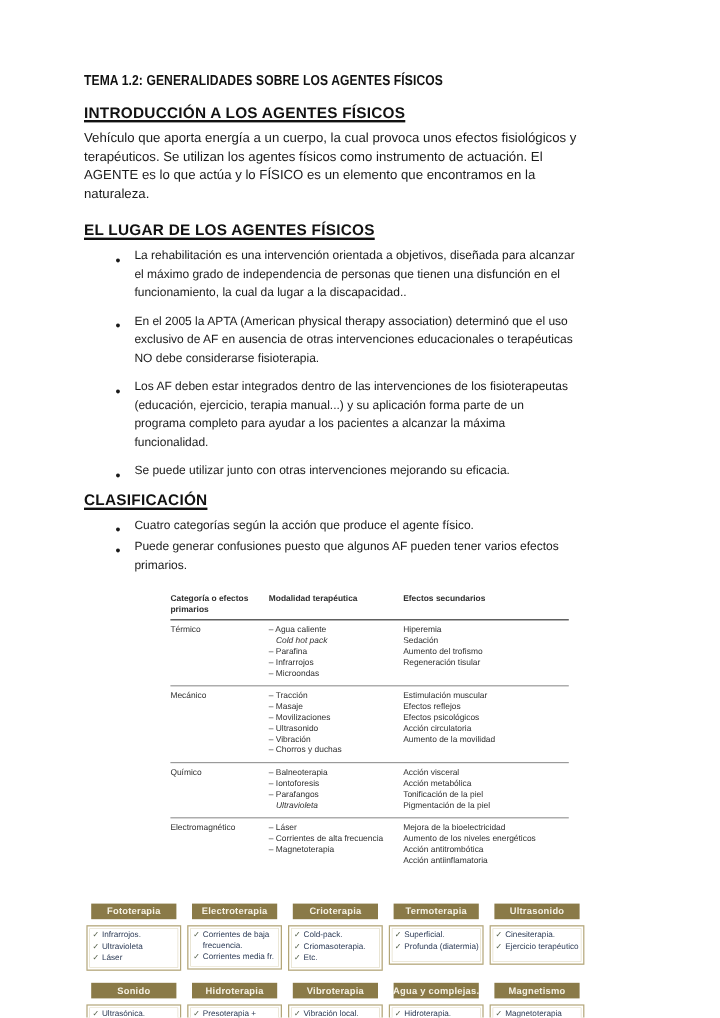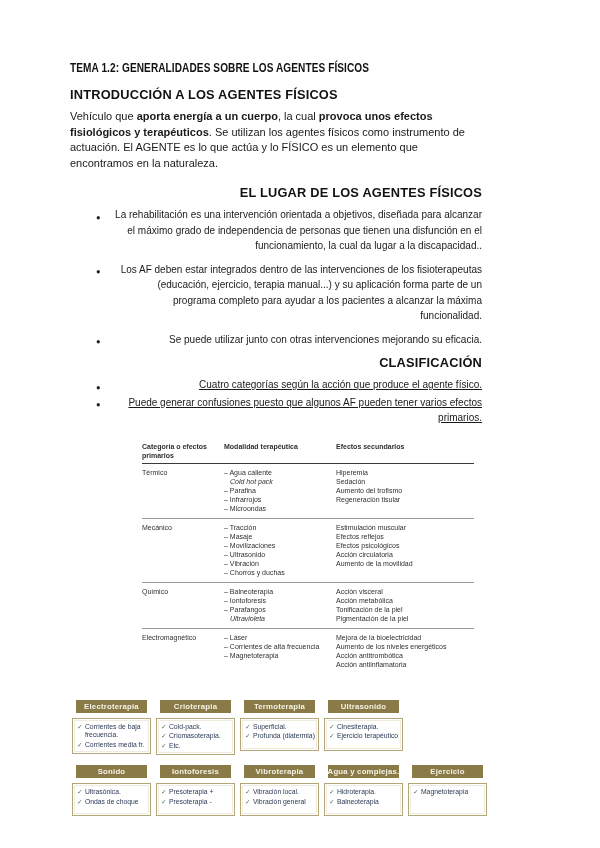--- a/index.html
+++ b/index.html
@@ -11,30 +11,30 @@
   }
   .page{box-sizing:border-box;width:540px;height:848px;padding:58px 58px 0 70px;position:relative;}
 
   .doc-title{
     font-weight:bold;font-size:12px;letter-spacing:0.1px;white-space:nowrap;
     transform:scaleX(0.84);transform-origin:0 50%;display:inline-block;
     margin:0 0 12px 0;color:#111;
   }
   .sec-heading{
     font-weight:bold;font-size:12.8px;letter-spacing:0.2px;
-    text-decoration-thickness:1.5px;text-underline-offset:2px;
+    text-decoration:underline;text-decoration-thickness:1.5px;text-underline-offset:2px;
     margin:0 0 7px 0;color:#111;
   }
   .body-text{font-size:11px;line-height:15.5px;margin:0 0 14px 0;}
-  .b{font-weight:bold;}
+  .b{font-weight:normal;}
   .bullets{list-style:none;margin:0 0 4px 0;padding:0 0 0 26px;font-size:10px;line-height:15.5px;}
   .bullets li{position:relative;padding-left:16px;margin-bottom:8px;}
   .bullets li::before{content:"\25CF";position:absolute;left:0;top:2.5px;font-size:7.5px;color:#1a1a1a;}
-  .bullets.tight li{margin-bottom:2px;text-decoration:underline;}
-  .mt{margin-top:4px;text-align:right;}
+  .bullets.tight li{margin-bottom:2px;}
+  .mt{margin-top:4px;}
 
   
   .ptable{margin:16px 0 0 72px;width:332px;font-size:7px;line-height:9px;color:#2f2f2f;}
   .ptable .thead{display:grid;grid-template-columns:82px 112px 138px;font-weight:bold;
     padding-bottom:3px;border-bottom:1.6px solid #3a3a3a;}
   .ptable .trow{display:grid;grid-template-columns:82px 112px 138px;padding:4px 0 5px 0;border-bottom:0.8px solid #9a9a9a;}
   .ptable .trow:last-child{border-bottom:none;}
   .ptable .tl{margin:0;}
   .ptable .it{font-style:italic;padding-left:6px;}
 
@@ -64,20 +64,21 @@
 
   <div>
     <h2 class="sec-heading">INTRODUCCIÓN A LOS AGENTES FÍSICOS</h2>
     <p class="body-text"><span>Vehículo que </span><span class="b">aporta energía a un cuerpo</span><span>, la cual </span><span class="b">provoca unos efectos fisiológicos y terapéuticos</span><span>. Se utilizan los agentes físicos como instrumento de actuación. El AGENTE es lo que actúa y lo FÍSICO es un elemento que encontramos en la naturaleza.</span></p>
   </div>
 
   <div class="mt">
     <h2 class="sec-heading">EL LUGAR DE LOS AGENTES FÍSICOS</h2>
     <ul class="bullets">
       <li><span>La rehabilitación es una intervención orientada a objetivos, diseñada para alcanzar el máximo grado de independencia de personas que tienen una disfunción en el funcionamiento, la cual da lugar a la discapacidad..</span></li>
+      <li><span>En el 2005 la APTA (American physical therapy association) determinó que </span><span class="b">el uso exclusivo de AF en ausencia de otras intervenciones</span><span> educacionales o terapéuticas </span><span class="b">NO debe considerarse fisioterapia.</span></li>
       <li><span>Los AF deben estar integrados dentro de las intervenciones de los fisioterapeutas (educación, ejercicio, terapia manual...) y su aplicación forma parte de un programa completo para ayudar a los pacientes a alcanzar la máxima funcionalidad.</span></li>
       <li><span>Se puede utilizar junto con otras intervenciones mejorando su eficacia.</span></li>
     </ul>
   </div>
 
   <div class="mt">
     <h2 class="sec-heading">CLASIFICACIÓN</h2>
     <ul class="bullets tight">
       <li><span>Cuatro categorías según la acción que produce el agente físico.</span></li>
       <li><span>Puede generar confusiones puesto que algunos AF pueden tener varios efectos primarios.</span></li>
@@ -154,20 +155,37 @@
           <div class="tl">Mejora de la bioelectricidad</div>
           <div class="tl">Aumento de los niveles energéticos</div>
           <div class="tl">Acción antitrombótica</div>
           <div class="tl">Acción antiinflamatoria</div>
         </div>
     </div>
   </div>
 
   <div class="cards">
     <div class="card">
+      <div class="card-header">Fototerapia</div>
+      <div class="card-box">
+          <div class="ci">
+            <span class="chk">✓</span>
+            <span>Infrarrojos.</span>
+          </div>
+          <div class="ci">
+            <span class="chk">✓</span>
+            <span>Ultravioleta</span>
+          </div>
+          <div class="ci">
+            <span class="chk">✓</span>
+            <span>Láser</span>
+          </div>
+        </div>
+    </div>
+    <div class="card">
       <div class="card-header">Electroterapia</div>
       <div class="card-box">
           <div class="ci">
             <span class="chk">✓</span>
             <span>Corrientes de baja frecuencia.</span>
           </div>
           <div class="ci">
             <span class="chk">✓</span>
             <span>Corrientes media fr.</span>
           </div>
@@ -226,21 +244,21 @@
             <span class="chk">✓</span>
             <span>Ultrasónica.</span>
           </div>
           <div class="ci">
             <span class="chk">✓</span>
             <span>Ondas de choque</span>
           </div>
         </div>
     </div>
     <div class="card">
-      <div class="card-header">Iontoforesis</div>
+      <div class="card-header">Hidroterapia</div>
       <div class="card-box">
           <div class="ci">
             <span class="chk">✓</span>
             <span>Presoterapia +</span>
           </div>
           <div class="ci">
             <span class="chk">✓</span>
             <span>Presoterapia -</span>
           </div>
         </div>
@@ -265,21 +283,21 @@
             <span class="chk">✓</span>
             <span>Hidroterapia.</span>
           </div>
           <div class="ci">
             <span class="chk">✓</span>
             <span>Balneoterapia</span>
           </div>
         </div>
     </div>
     <div class="card">
-      <div class="card-header">Ejercicio</div>
+      <div class="card-header">Magnetismo</div>
       <div class="card-box">
           <div class="ci">
             <span class="chk">✓</span>
             <span>Magnetoterapia</span>
           </div>
         </div>
     </div>
   </div>
 
 </div>

